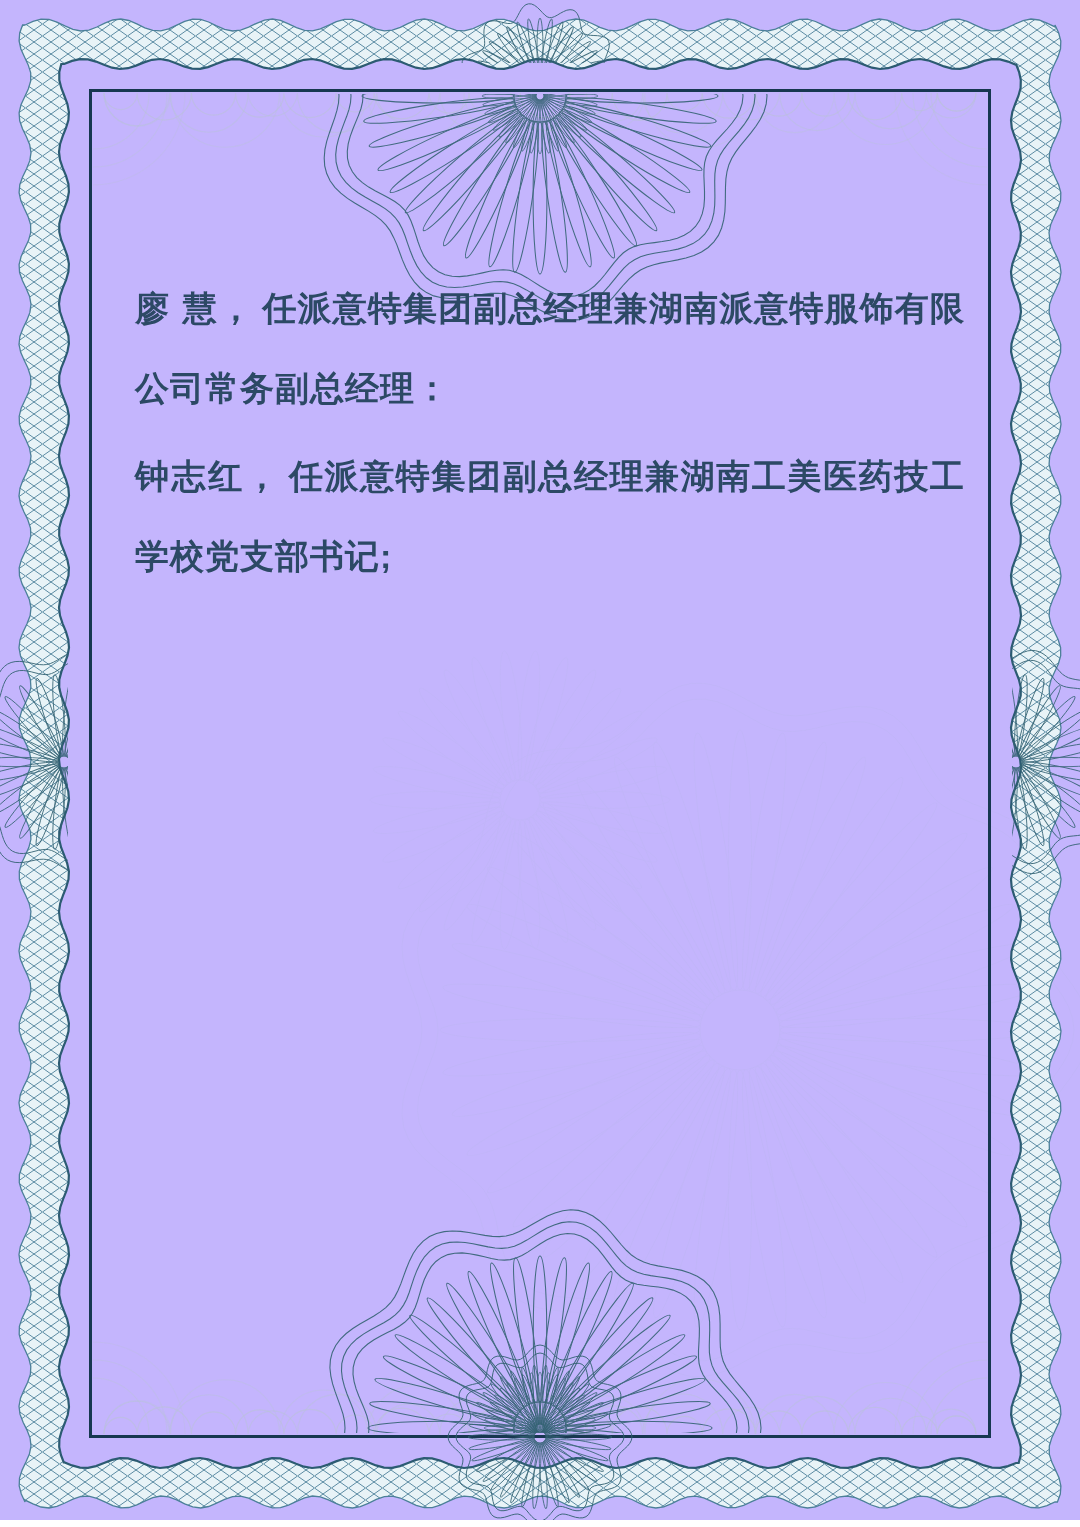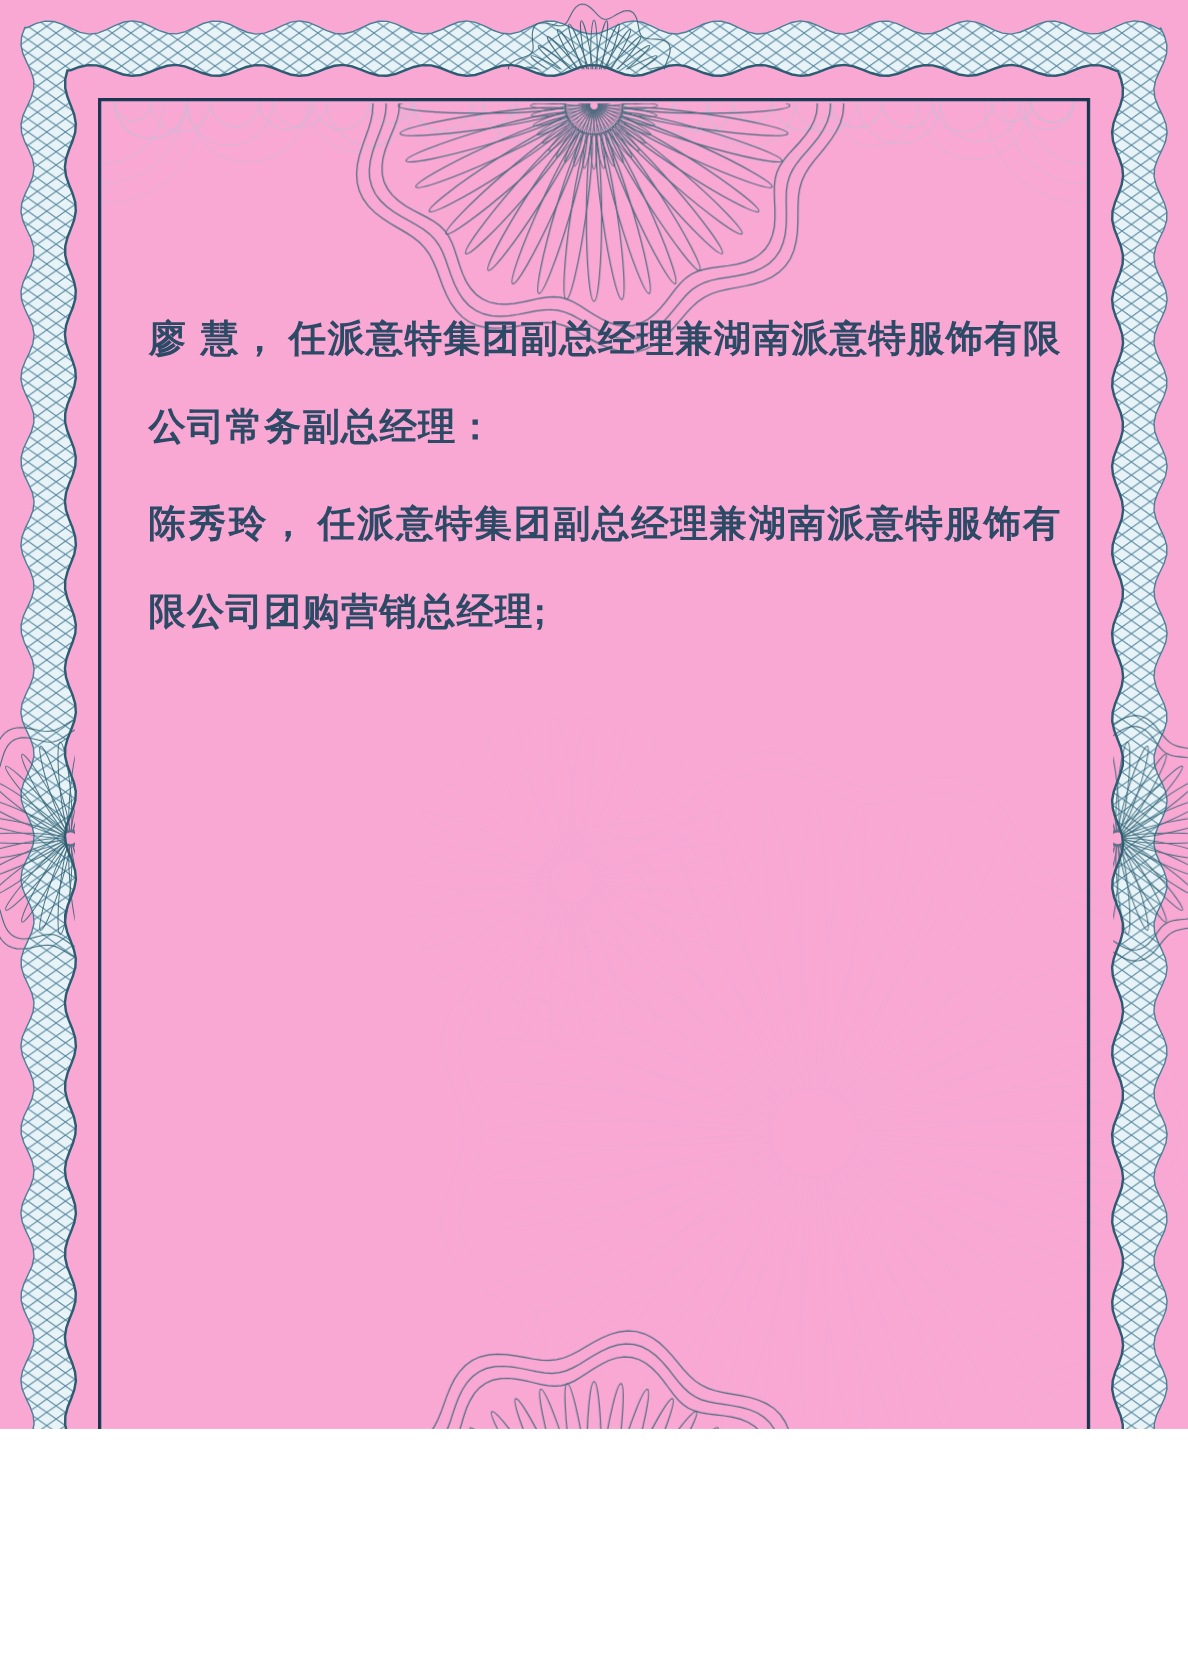--- a/index.html
+++ b/index.html
@@ -1,19 +1,19 @@
 <!DOCTYPE html>
 <html><head>
 <meta charset="utf-8">
 <style>
   html,body{margin:0;padding:0;background:#ffffff;}
   .page{
     position:relative;
-    width:1080px;height:1299px;
-    background:#f9a8d4;
+    width:1080px;height:1520px;
+    background:#c4b5fd;
     overflow:hidden;
     font-family:"Liberation Sans",sans-serif;
   }
   #decor{position:absolute;left:0;top:0;width:1080px;height:1527px;}
   .content{
     position:absolute;left:135px;top:268px;width:830px;
     color:#2c4965;
     font-weight:700;
     font-size:34px;
     line-height:80px;
@@ -510,16 +510,16 @@
           <ellipse cx="578.4680908327061" cy="1430.5808109790514" rx="33" ry="3.063052837250048" fill="none" stroke-width="0.85" transform="rotate(350.5 578.5 1430.6)"></ellipse>
           <circle cx="540" cy="1437" r="6" fill="none" stroke-width="0.85"></circle>
         </g>
         <path d="M624.0,1437.0L623.4,1439.9L621.8,1442.7L619.4,1445.3L616.6,1447.8L613.9,1450.0L611.5,1452.2L610.0,1454.5L609.3,1456.9L609.6,1459.6L610.5,1462.7L611.7,1466.0L613.0,1469.5L613.7,1473.0L613.7,1476.2L612.7,1479.0L610.8,1481.2L608.0,1482.9L604.6,1483.9L601.0,1484.6L597.5,1485.2L594.4,1485.9L591.9,1487.1L590.1,1488.9L588.9,1491.4L588.2,1494.5L587.6,1498.0L586.9,1501.6L585.9,1505.0L584.2,1507.8L582.0,1509.7L579.2,1510.7L576.0,1510.7L572.5,1510.0L569.0,1508.7L565.7,1507.5L562.6,1506.6L559.9,1506.3L557.5,1507.0L555.2,1508.5L553.0,1510.9L550.8,1513.6L548.3,1516.4L545.7,1518.8L542.9,1520.4L540.0,1521.0L537.1,1520.4L534.3,1518.8L531.7,1516.4L529.2,1513.6L527.0,1510.9L524.8,1508.5L522.5,1507.0L520.1,1506.3L517.4,1506.6L514.3,1507.5L511.0,1508.7L507.5,1510.0L504.0,1510.7L500.8,1510.7L498.0,1509.7L495.8,1507.8L494.1,1505.0L493.1,1501.6L492.4,1498.0L491.8,1494.5L491.1,1491.4L489.9,1488.9L488.1,1487.1L485.6,1485.9L482.5,1485.2L479.0,1484.6L475.4,1483.9L472.0,1482.9L469.2,1481.2L467.3,1479.0L466.3,1476.2L466.3,1473.0L467.0,1469.5L468.3,1466.0L469.5,1462.7L470.4,1459.6L470.7,1456.9L470.0,1454.5L468.5,1452.2L466.1,1450.0L463.4,1447.8L460.6,1445.3L458.2,1442.7L456.6,1439.9L456.0,1437.0L456.6,1434.1L458.2,1431.3L460.6,1428.7L463.4,1426.2L466.1,1424.0L468.5,1421.8L470.0,1419.5L470.7,1417.1L470.4,1414.4L469.5,1411.3L468.3,1408.0L467.0,1404.5L466.3,1401.0L466.3,1397.8L467.3,1395.0L469.2,1392.8L472.0,1391.1L475.4,1390.1L479.0,1389.4L482.5,1388.8L485.6,1388.1L488.1,1386.9L489.9,1385.1L491.1,1382.6L491.8,1379.5L492.4,1376.0L493.1,1372.4L494.1,1369.0L495.8,1366.2L498.0,1364.3L500.8,1363.3L504.0,1363.3L507.5,1364.0L511.0,1365.3L514.3,1366.5L517.4,1367.4L520.1,1367.7L522.5,1367.0L524.8,1365.5L527.0,1363.1L529.2,1360.4L531.7,1357.6L534.3,1355.2L537.1,1353.6L540.0,1353.0L542.9,1353.6L545.7,1355.2L548.3,1357.6L550.8,1360.4L553.0,1363.1L555.2,1365.5L557.5,1367.0L559.9,1367.7L562.6,1367.4L565.7,1366.5L569.0,1365.3L572.5,1364.0L576.0,1363.3L579.2,1363.3L582.0,1364.3L584.2,1366.2L585.9,1369.0L586.9,1372.4L587.6,1376.0L588.2,1379.5L588.9,1382.6L590.1,1385.1L591.9,1386.9L594.4,1388.1L597.5,1388.8L601.0,1389.4L604.6,1390.1L608.0,1391.1L610.8,1392.8L612.7,1395.0L613.7,1397.8L613.7,1401.0L613.0,1404.5L611.7,1408.0L610.5,1411.3L609.6,1414.4L609.3,1417.1L610.0,1419.5L611.5,1421.8L613.9,1424.0L616.6,1426.2L619.4,1428.7L621.8,1431.3L623.4,1434.1L624.0,1437.0Z" fill="none" stroke-width="1"></path>
         <path d="M632.0,1437.0L631.4,1440.2L629.8,1443.3L627.4,1446.2L624.5,1448.9L621.7,1451.4L619.4,1453.9L617.8,1456.4L617.0,1459.1L617.2,1462.1L618.0,1465.4L619.2,1469.0L620.3,1472.7L620.9,1476.5L620.8,1479.9L619.7,1483.0L617.6,1485.5L614.6,1487.3L611.1,1488.6L607.3,1489.6L603.6,1490.4L600.3,1491.3L597.6,1492.7L595.7,1494.6L594.3,1497.3L593.4,1500.6L592.6,1504.3L591.6,1508.1L590.3,1511.6L588.5,1514.6L586.0,1516.7L582.9,1517.8L579.5,1517.9L575.7,1517.3L572.0,1516.2L568.4,1515.0L565.1,1514.2L562.1,1514.0L559.4,1514.8L556.9,1516.4L554.4,1518.7L551.9,1521.5L549.2,1524.4L546.3,1526.8L543.2,1528.4L540.0,1529.0L536.8,1528.4L533.7,1526.8L530.8,1524.4L528.1,1521.5L525.6,1518.7L523.1,1516.4L520.6,1514.8L517.9,1514.0L514.9,1514.2L511.6,1515.0L508.0,1516.2L504.3,1517.3L500.5,1517.9L497.1,1517.8L494.0,1516.7L491.5,1514.6L489.7,1511.6L488.4,1508.1L487.4,1504.3L486.6,1500.6L485.7,1497.3L484.3,1494.6L482.4,1492.7L479.7,1491.3L476.4,1490.4L472.7,1489.6L468.9,1488.6L465.4,1487.3L462.4,1485.5L460.3,1483.0L459.2,1479.9L459.1,1476.5L459.7,1472.7L460.8,1469.0L462.0,1465.4L462.8,1462.1L463.0,1459.1L462.2,1456.4L460.6,1453.9L458.3,1451.4L455.5,1448.9L452.6,1446.2L450.2,1443.3L448.6,1440.2L448.0,1437.0L448.6,1433.8L450.2,1430.7L452.6,1427.8L455.5,1425.1L458.3,1422.6L460.6,1420.1L462.2,1417.6L463.0,1414.9L462.8,1411.9L462.0,1408.6L460.8,1405.0L459.7,1401.3L459.1,1397.5L459.2,1394.1L460.3,1391.0L462.4,1388.5L465.4,1386.7L468.9,1385.4L472.7,1384.4L476.4,1383.6L479.7,1382.7L482.4,1381.3L484.3,1379.4L485.7,1376.7L486.6,1373.4L487.4,1369.7L488.4,1365.9L489.7,1362.4L491.5,1359.4L494.0,1357.3L497.1,1356.2L500.5,1356.1L504.3,1356.7L508.0,1357.8L511.6,1359.0L514.9,1359.8L517.9,1360.0L520.6,1359.2L523.1,1357.6L525.6,1355.3L528.1,1352.5L530.8,1349.6L533.7,1347.2L536.8,1345.6L540.0,1345.0L543.2,1345.6L546.3,1347.2L549.2,1349.6L551.9,1352.5L554.4,1355.3L556.9,1357.6L559.4,1359.2L562.1,1360.0L565.1,1359.8L568.4,1359.0L572.0,1357.8L575.7,1356.7L579.5,1356.1L582.9,1356.2L586.0,1357.3L588.5,1359.4L590.3,1362.4L591.6,1365.9L592.6,1369.7L593.4,1373.4L594.3,1376.7L595.7,1379.4L597.6,1381.3L600.3,1382.7L603.6,1383.6L607.3,1384.4L611.1,1385.4L614.6,1386.7L617.6,1388.5L619.7,1391.0L620.8,1394.1L620.9,1397.5L620.3,1401.3L619.2,1405.0L618.0,1408.6L617.2,1411.9L617.0,1414.9L617.8,1417.6L619.4,1420.1L621.7,1422.6L624.5,1425.1L627.4,1427.8L629.8,1430.7L631.4,1433.8L632.0,1437.0Z" fill="none" stroke-width="1"></path>
       </g>
     </svg>
 
   <div class="content">
     <p class="entry"><span class="name">廖 慧</span><span class="comma">，</span><span class="role">任派意特集团副总经理兼湖南派意特服饰有限公司常务副总经理：</span></p>
-    <p class="entry"><span class="name">陈秀玲</span><span class="comma">，</span><span class="role">任派意特集团副总经理兼湖南派意特服饰有限公司团购营销总经理;</span></p>
+    <p class="entry"><span class="name">钟志红</span><span class="comma">，</span><span class="role">任派意特集团副总经理兼湖南工美医药技工学校党支部书记;</span></p>
   </div>
 
 </div>
 
 </body></html>

